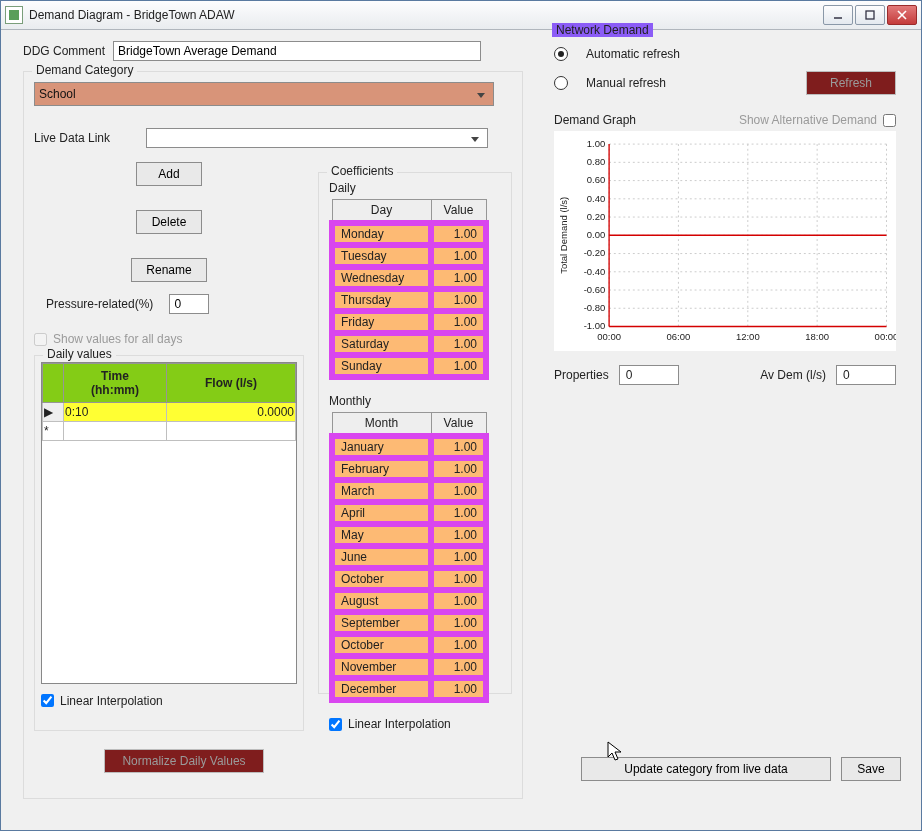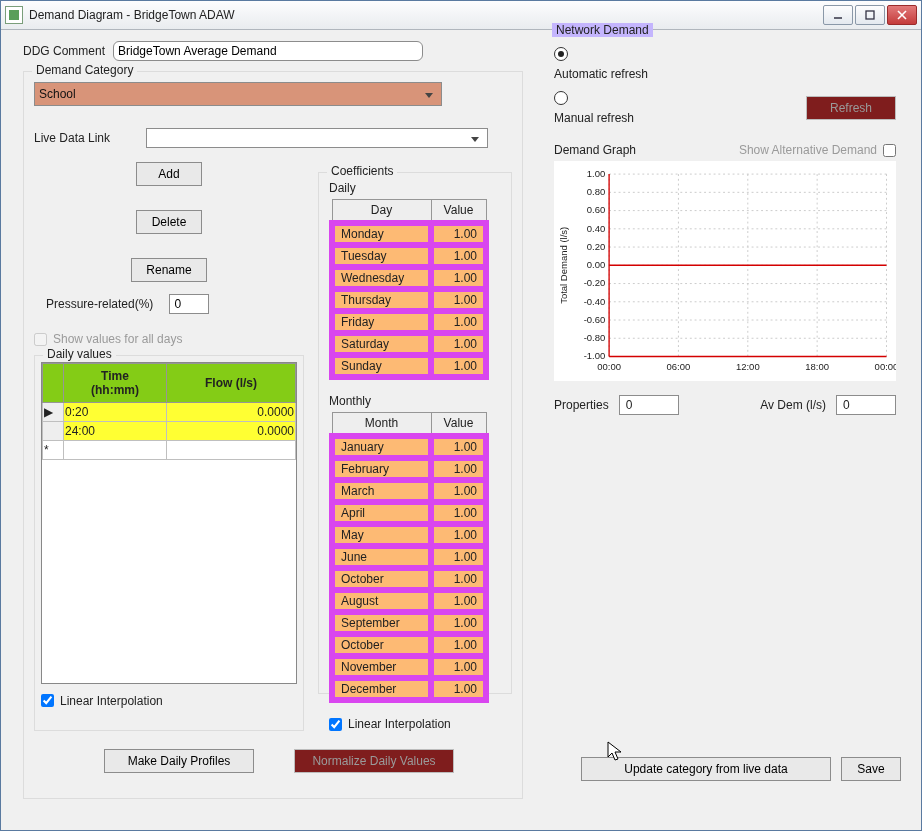--- a/index.html
+++ b/index.html
@@ -28,21 +28,21 @@
   .dailytable{width:100%;border-collapse:collapse;}
   .dailytable th{background:#84cc16;border:1px solid #969696;font-weight:bold;height:36px;}
   .dailytable td{border:1px solid #bfbfbf;background:#ffff33;height:16px;}
   .dailytable td.rowhead{width:18px;background:#eee;}
   .dailytable tr.empty td{background:#fff;}
   .coefTable{width:160px;border-collapse:collapse;}
   .coefTable th{background:#eee;border:1px solid #969696;font-weight:normal;height:18px;}
   .coefTable td{border:6px solid #d946ef;background:#fdba74;height:16px;padding:0 6px;}
   .coefTable td.val{text-align:right;}
   .right{position:absolute;left:520px;right:0;top:0;}
-  .radio{display:inline-flex;align-items:flex-start;gap:6px;flex-direction:column;}
+  .radio{display:inline-flex;align-items:flex-start;gap:18px;}
   .radio .dot{width:12px;height:12px;border:1px solid #333;border-radius:50%;background:#fff;display:inline-flex;align-items:center;justify-content:center;}
   .radio .dot.sel::after{content:"";width:6px;height:6px;border-radius:50%;background:#222;}
   .chartbox{border:none;background:#fff;height:220px;margin-top:4px;position:relative;}
   .chartbox svg{width:100%;height:100%;}
   .smallfield{width:60px;height:20px;border:1px solid #8c8c8c;background:#fff;padding:0 6px;box-sizing:border-box;display:inline-flex;align-items:center;}
   .leftcol{width:500px;}
   .catCombo{background:#d89479;color:#111;}
   .chev{display:inline-block;width:0;height:0;border-left:4px solid transparent;border-right:4px solid transparent;border-top:5px solid #444;}
   .cursor{position:absolute;left:584px;top:700px;pointer-events:none;}
 </style>
@@ -71,27 +71,27 @@
           </svg>
         </div>
     </div>
   </div>
 
   <div class="client">
 
     <div class="leftcol">
       <div class="row" style="margin-bottom:6px;">
         <label class="plain">DDG Comment</label>
-        <input type="text" class="field" style="width: 310px; border-radius: 6px;" value="BridgeTown Average Demand">
+        <input type="text" class="field" style="width: 368px;" value="BridgeTown Average Demand">
       </div>
 
       <div class="fieldset" style="height:706px;">
         <span class="legend">Demand Category</span>
 
-        <div class="combo catCombo" style="width:408px;height:24px;">
+        <div class="combo catCombo" style="width:460px;height:24px;">
           <span>School</span>
           <span class="arrow"><span class="chev"></span></span>
         </div>
 
         <div class="row" style="margin-top:22px;">
           <label class="plain" style="width:104px">Live Data Link</label>
           <div class="combo" style="width:342px;">
             <span></span>
             <span class="arrow"><span class="chev"></span></span>
           </div>
@@ -124,26 +124,21 @@
                     <tr>
                       <th style="width:18px"></th>
                       <th style="width:100px"><span style="white-space:pre-line">Time
 (hh:mm)</span></th>
                       <th>Flow (l/s)</th>
                     </tr>
                   </thead>
                   <tbody id="daily-body">
                       <tr>
                         <td class="rowhead">▶</td>
-                        <td style="text-align:left">0:20</td>
-                        <td style="text-align:right">0.0000</td>
-                      </tr>
-                      <tr>
-                        <td class="rowhead"></td>
-                        <td style="text-align:left">24:00</td>
+                        <td style="text-align:left">0:10</td>
                         <td style="text-align:right">0.0000</td>
                       </tr>
                       <tr class="empty">
                         <td class="rowhead">*</td>
                         <td></td>
                         <td></td>
                       </tr>
                     </tbody>
                 </table>
               </div>
@@ -258,29 +253,28 @@
 
             <div class="cb" style="margin-top:14px;">
               <input type="checkbox" checked="" style="">
               <span>Linear Interpolation</span>
             </div>
           </div>
         </div>
 
 
         <div class="row" style="margin-top:18px;gap:40px;padding-left:70px;">
-          <button class="btn" style="min-width:150px;">Make Daily Profiles</button>
           <button class="btn disabled" disabled="" style="min-width:160px;">Normalize Daily Values</button>
         </div>
       </div>
     </div>
 
     <div class="right">
       <div class="fieldset" style="padding:8px 10px;border-color:transparent;margin-top:-10px;">
-        <span class="legend" style="background:#c4b5fd">Network Demand</span>
+        <span class="legend" style="background:#8b5cf6">Network Demand</span>
 
         <div style="margin-top:6px;">
           <div class="radio">
             <span class="dot sel"></span>
             <span>Automatic refresh</span>
           </div>
         </div>
         <div class="row" style="margin-top:10px;justify-content:space-between;">
           <div class="radio">
             <span class="dot"></span>

